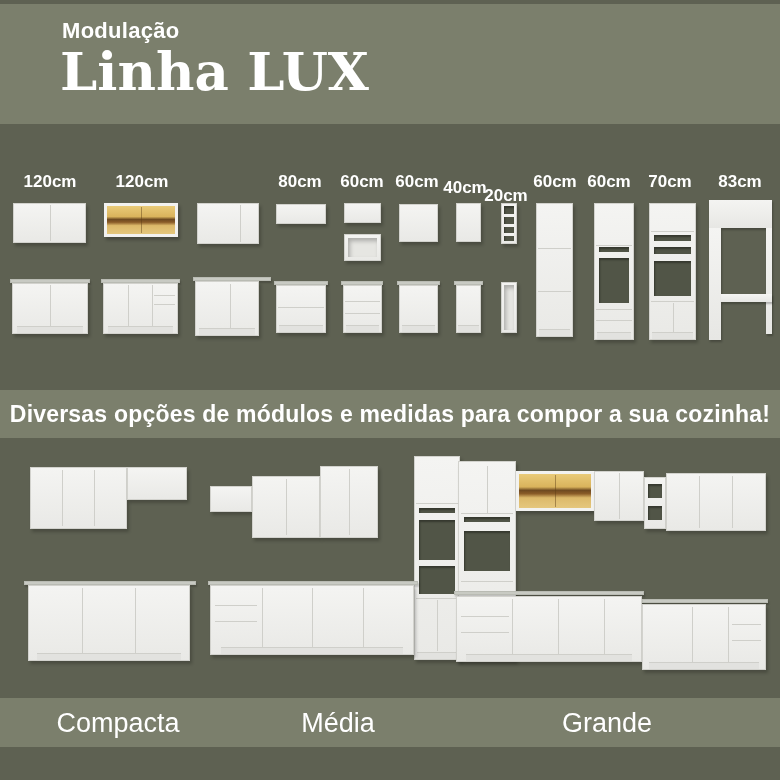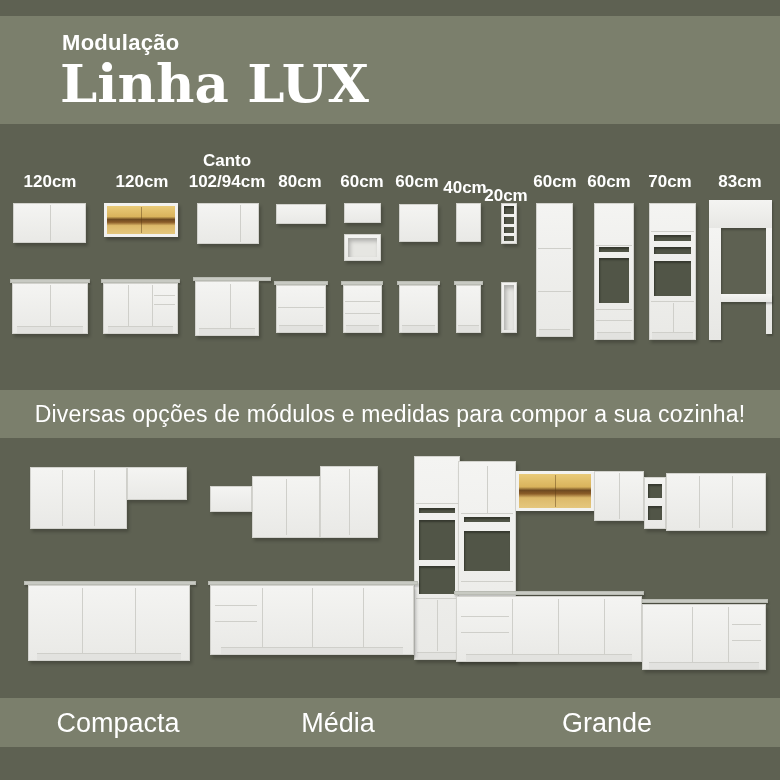--- a/index.html
+++ b/index.html
@@ -2,21 +2,21 @@
 <html><head>
 <meta charset="utf-8">
 <style>
   html,body{margin:0;padding:0;background:#5e6152;}
   .page{position:relative;width:780px;height:780px;overflow:hidden;
         font-family:"Liberation Sans", sans-serif;color:#fff;}
   
   .band{position:absolute;left:0;width:780px;}
   .band.light{background:#7b7f6c;}
   .band.dark{background:#5e6152;}
-  .header{top:16px;height:156px;}
+  .header{top:4px;height:156px;}
   .modules{top:124px;height:266px;}
   .banner{top:390px;height:48px;display:flex;align-items:center;justify-content:center;}
   .kitchens{top:438px;height:260px;}
   .labelband{top:698px;height:49px;}
   .footerstrip{top:747px;height:33px;}
   
   .kicker{position:absolute;left:62px;top:14px;font-size:22px;font-weight:700;letter-spacing:.3px;}
   .title{position:absolute;left:60px;top:36px;font-size:53px;font-weight:700;
          font-family:"DejaVu Serif", serif;letter-spacing:0;}
   
@@ -34,41 +34,37 @@
   .niche{position:absolute;background:#50544696;background:#515547;box-shadow:inset 1px 2px 2px rgba(0,0,0,.35);}
   .recess{position:absolute;background:#e6e6e2;box-shadow:inset 2px 3px 4px rgba(0,0,0,.25);}
   .shelf{position:absolute;height:3px;background:#f2f2f0;}
   .strip{position:absolute;background:linear-gradient(180deg,#f4f4f2,#e7e7e4);
          box-shadow:1px 2px 2px rgba(0,0,0,.25);}
   .amber{position:absolute;border:3px solid #f2f2f0;box-sizing:border-box;
          background:linear-gradient(180deg,#e9cb79 0%,#d9b35c 38%,#6e4a21 48%,#8a5c28 58%,#dcb96a 70%,#e5c77d 100%);
          box-shadow:2px 3px 3px rgba(0,0,0,.25);}
   .amber .vline{background:rgba(90,60,20,.45);}
   
-  .banner-text{font-size:23px;font-weight:400;letter-spacing:.2px;}
+  .banner-text{font-size:23px;font-weight:700;letter-spacing:.2px;}
   .klabel{position:absolute;transform:translateX(-50%);top:708px;font-size:27px;font-weight:400;}
 </style>
 </head>
 <body>
 
 <div class="page">
 
   <div class="band light header">
     <div class="kicker">Modulação</div>
     <div class="title">Linha LUX</div>
   </div>
 
   <div class="band dark modules">
 
     <div class="mlab" style="left:50px;top:47px">120cm</div>
     <div class="mlab" style="left:142px;top:47px">120cm</div>
-    <div class="mlab" style="left:227px;top:26px">
-      <span style="display:block">Canto</span>
-      <span style="display:block">102/94cm</span>
-    </div>
     <div class="mlab" style="left:300px;top:47px">80cm</div>
     <div class="mlab" style="left:362px;top:47px">60cm</div>
     <div class="mlab" style="left:417px;top:47px">60cm</div>
     <div class="mlab" style="left:465px;top:53px">40cm</div>
     <div class="mlab" style="left:506px;top:61px">20cm</div>
     <div class="mlab" style="left:555px;top:47px">60cm</div>
     <div class="mlab" style="left:609px;top:47px">60cm</div>
     <div class="mlab" style="left:670px;top:47px">70cm</div>
     <div class="mlab" style="left:740px;top:47px">83cm</div>
 

